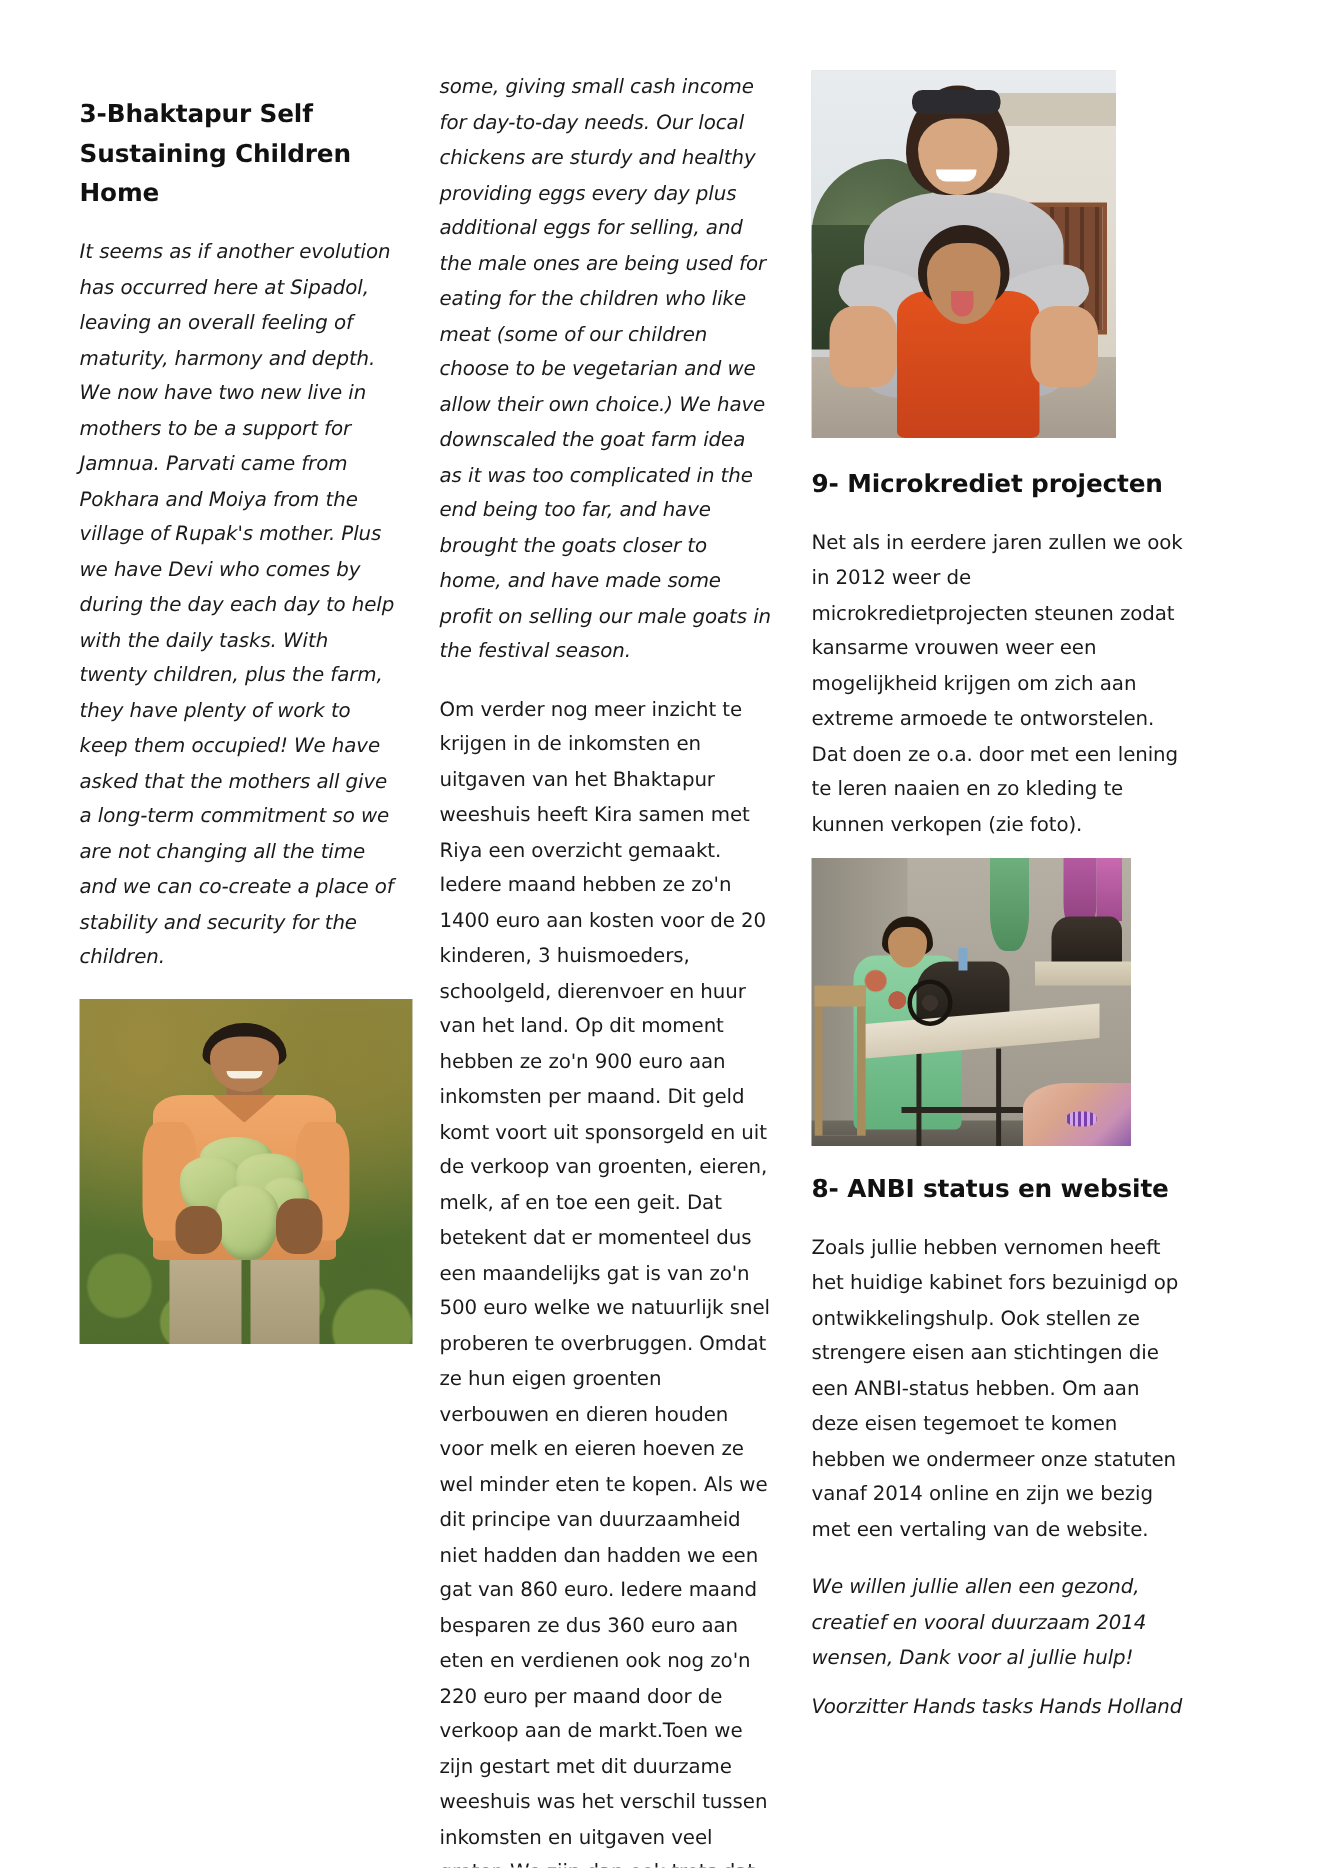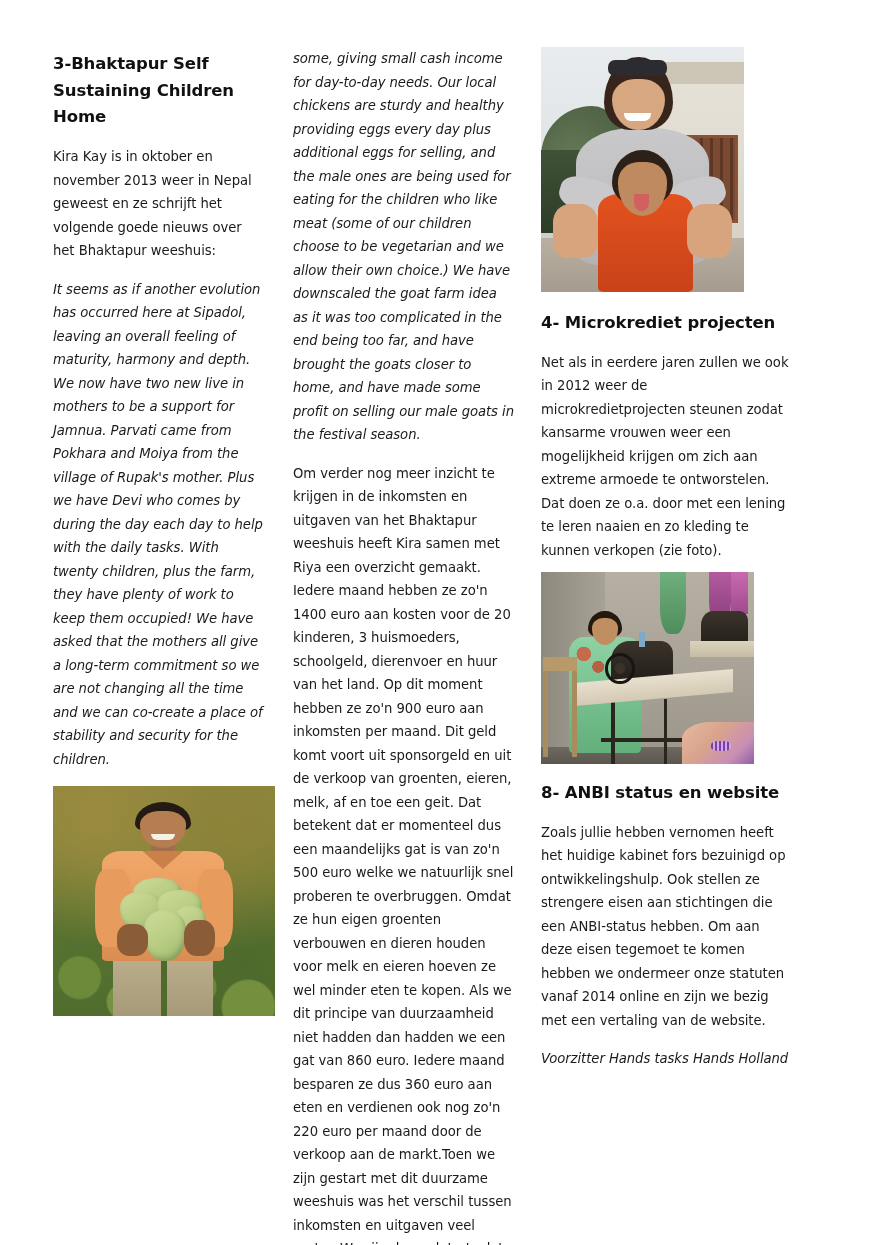--- a/index.html
+++ b/index.html
@@ -39,21 +39,21 @@
   .col-1 { width: 240px; padding-right: 26px; }
   .col-2 { width: 248px; padding-right: 26px; }
   .col-3 { width: 248px; }
 
   h2.section-title {
     font-family: "DejaVu Sans", sans-serif;
     font-size: 16.5px;
     font-weight: 700;
     line-height: 1.62;
     letter-spacing: -0.1px;
-    margin: 4px 0 14px 0;
+    margin: 16px 0 14px 0;
     color: #111111;
   }
   .col-3 h2.section-title { margin-top: 2px; }
 
   p.body {
     font-size: 13.2px;
     line-height: 1.78;
     margin: 0 0 15px 0;
     color: #1a1a1a;
     letter-spacing: -0.05px;
@@ -362,21 +362,20 @@
 </head>
 <body>
 
 <div class="page">
   <div class="columns">
 
     <div class="col col-1">
 
       <h2 class="section-title">3-Bhaktapur Self Sustaining Children Home</h2>
 
-      <p class="body">Kira Kay is in oktober en november 2013 weer in Nepal geweest en ze schrijft het volgende goede nieuws over het Bhaktapur weeshuis:</p>
 
       <p class="body italic">It seems as if another evolution has occurred here at Sipadol, leaving an overall feeling of maturity, harmony and depth. We now have two new live in mothers to be a support for Jamnua. Parvati came from Pokhara and Moiya from the village of Rupak's mother. Plus we have Devi who comes by during the day each day to help with the daily tasks. With twenty children, plus the farm, they have plenty of work to keep them occupied! We have asked that the mothers all give a long-term commitment so we are not changing all the time and we can co-create a place of stability and security for the children.</p>
 
 
       <div class="photo photo-farm">
         <div class="ph2-bg"></div>
         <div class="ph2-leafy"></div>
         <div class="ph2-pants"></div>
         <div class="ph2-pantgap"></div>
         <div class="ph2-shirt"></div>
@@ -425,21 +424,21 @@
         <div class="ph1-sun"></div>
         <div class="ph1-smile1"></div>
         <div class="ph1-orange"></div>
         <div class="ph1-hair2"></div>
         <div class="ph1-face2"></div>
         <div class="ph1-tongue"></div>
         <div class="ph1-hand-l"></div>
         <div class="ph1-hand-r"></div>
       </div>
 
-      <h2 class="section-title">4- Microkrediet projecten</h2>
+      <h2 class="section-title">9- Microkrediet projecten</h2>
 
       <p class="body tight">Net als in eerdere jaren zullen  we ook in 2012 weer de microkredietprojecten steunen zodat kansarme vrouwen weer een mogelijkheid krijgen om zich aan extreme armoede te ontworstelen. Dat doen ze o.a. door met een lening te leren naaien en zo kleding te kunnen verkopen (zie foto).</p>
 
       <div class="photo photo-sew">
         <div class="ph3-wall"></div>
         <div class="ph3-wall2"></div>
         <div class="ph3-cloth1"></div>
         <div class="ph3-cloth2"></div>
         <div class="ph3-cloth3"></div>
         <div class="ph3-mach2"></div>
@@ -456,19 +455,20 @@
         <div class="ph3-wheel"></div>
         <div class="ph3-chair"></div>
         <div class="ph3-fg"></div>
         <div class="ph3-bangle"></div>
       </div>
 
       <h2 class="section-title">8- ANBI status en website</h2>
 
       <p class="body">Zoals jullie hebben vernomen heeft het huidige kabinet fors bezuinigd op ontwikkelingshulp. Ook stellen ze strengere eisen aan stichtingen die een ANBI-status hebben. Om aan deze eisen tegemoet te komen hebben we ondermeer onze statuten vanaf  2014 online en zijn we bezig met een vertaling van de website.</p>
 
+      <p class="body italic tight">We willen jullie allen een gezond, creatief en vooral duurzaam 2014 wensen, Dank voor al jullie hulp!</p>
 
 
       <p class="body italic last">Voorzitter Hands tasks Hands Holland</p>
     </div>
 
   </div>
 </div>
 
 </body></html>

